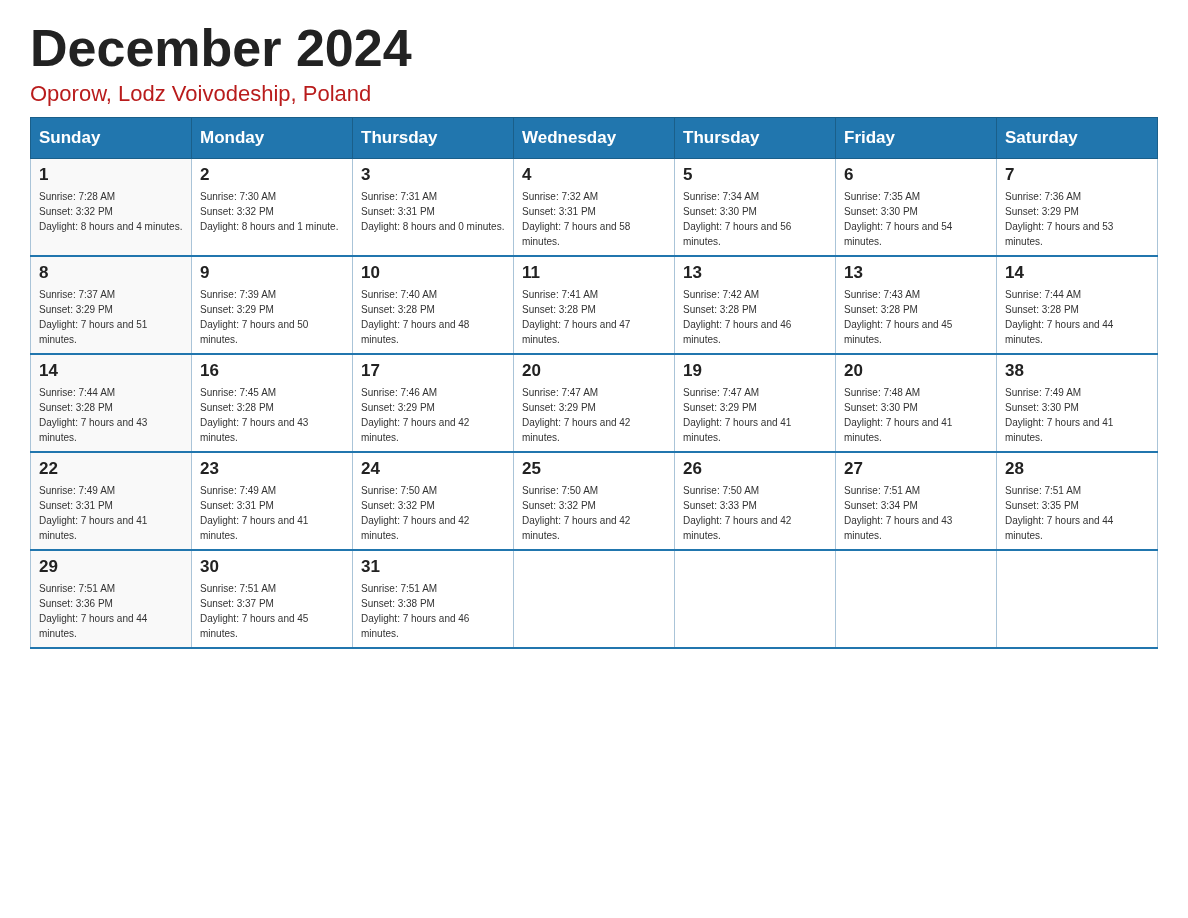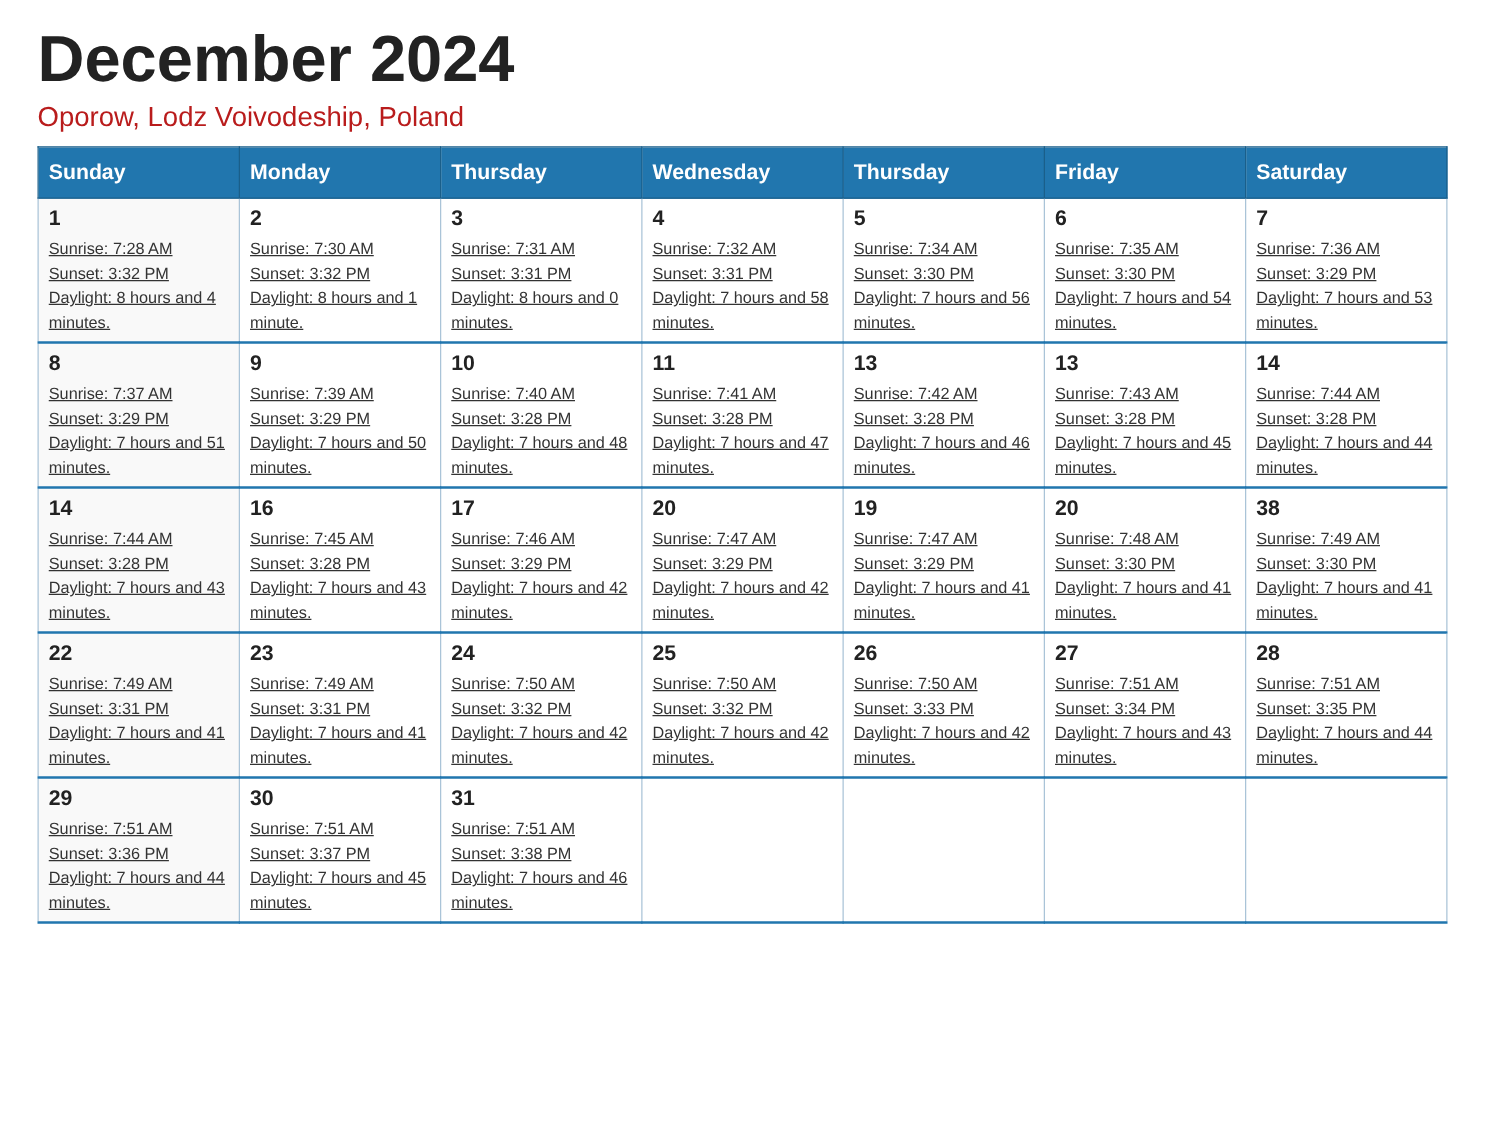--- a/index.html
+++ b/index.html
@@ -80,24 +80,23 @@
       padding: 6px 8px;
       width: 14.28%;
     }
     .day-number {
       font-size: 17px;
       font-weight: bold;
       color: #222;
       margin-bottom: 4px;
     }
     .day-info {
-      font-size: 13px;
+      font-size: 10px;
       color: #333;
       line-height: 1.5;
-      text-decoration: underline;
     }
     tbody tr {
       border-bottom: 2px solid #2176ae;
     }
     tbody tr td:first-child {
       background-color: #f9f9f9;
     }
   </style>
 </head>
 <body>

